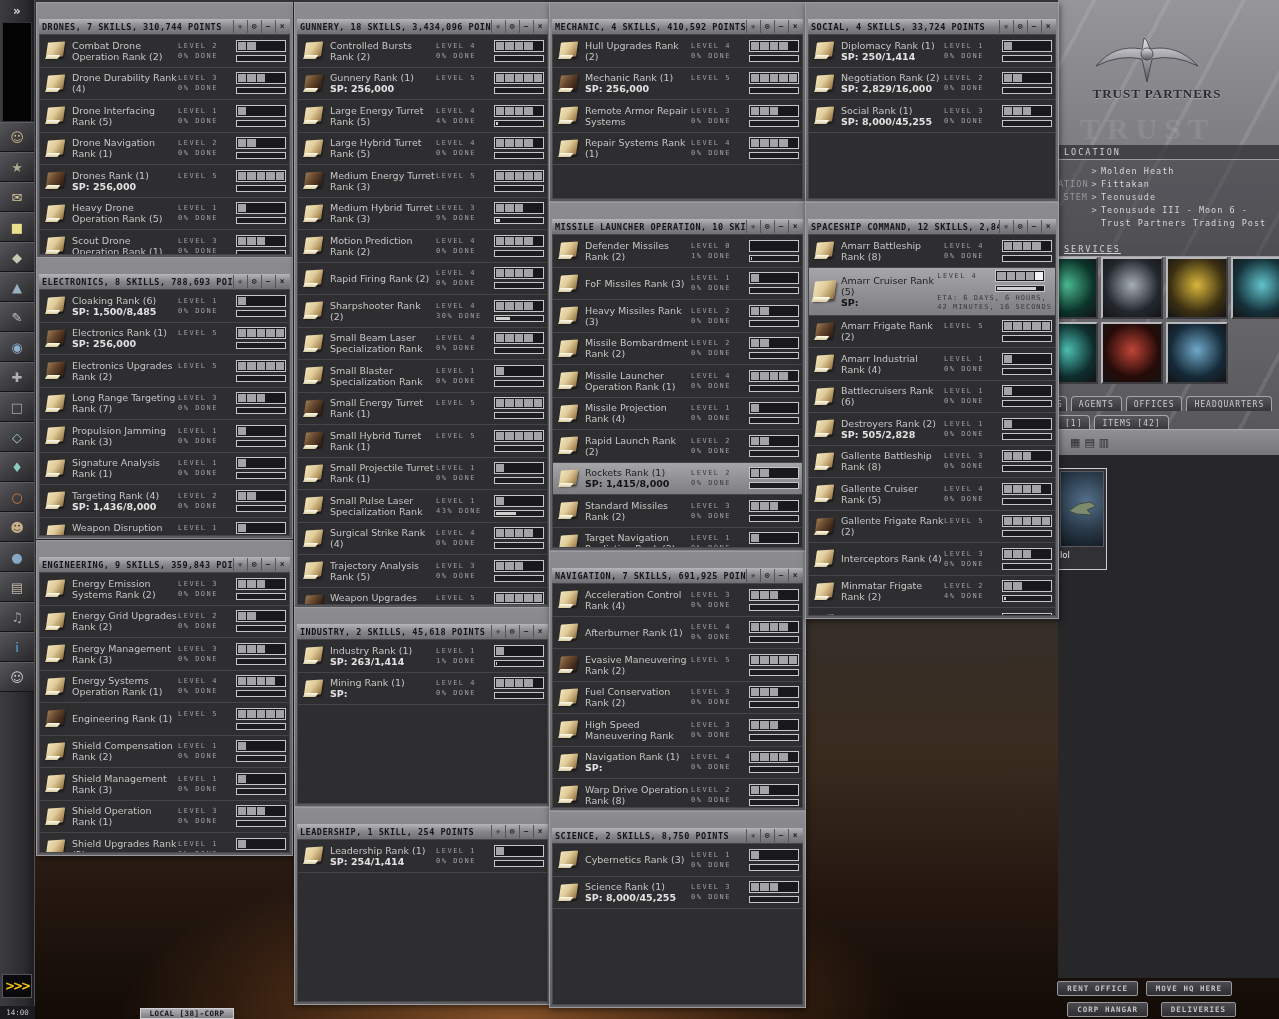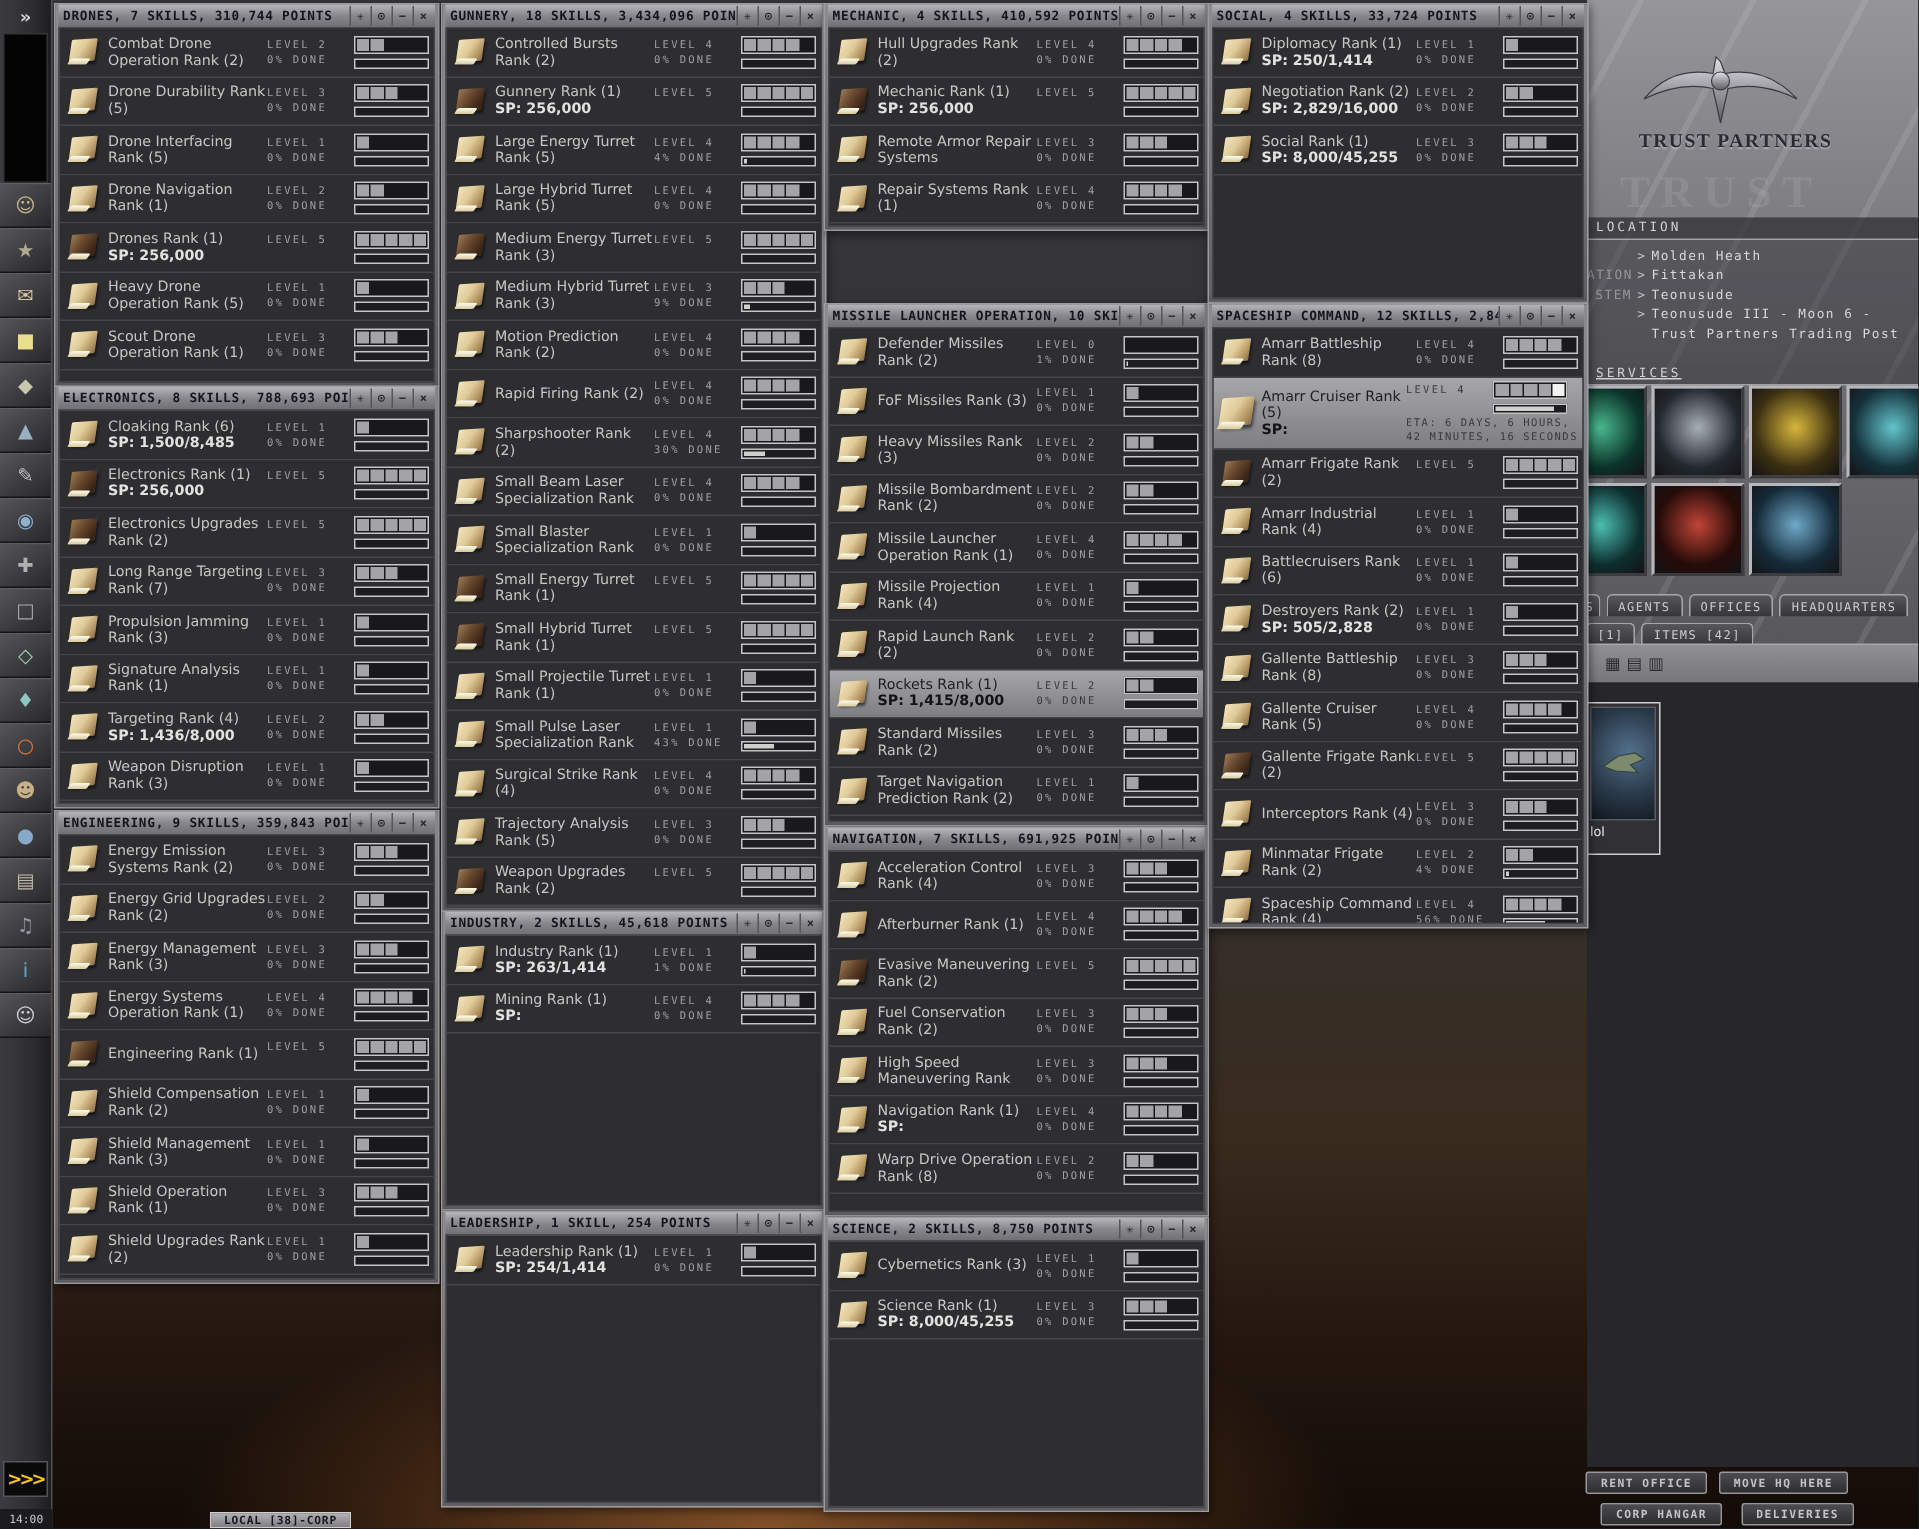--- a/index.html
+++ b/index.html
@@ -52,21 +52,21 @@
     background:radial-gradient(circle at 60% 40%, #54718c 0%, #2a3a4a 55%, #10181f 100%);}
   .thumb svg{position:absolute;left:4px;top:24px;}
   .item-label{font-size:8.5px;color:#ececec;padding-top:3px;}
   .sbtn{position:absolute;height:15px;display:flex;align-items:center;justify-content:center;
     background:linear-gradient(180deg,#4c4c50,#2e2e32);border:1px solid #98989c;border-radius:2px;
     color:#c4c4c6;font-family:"DejaVu Sans Mono",monospace;font-weight:bold;font-size:7.5px;
     letter-spacing:1px;padding:0 9px;cursor:pointer;}
   .sb0{top:981px;right:141px;} .sb1{top:981px;right:47px;}
   .sb2{top:1002px;right:131px;} .sb3{top:1002px;right:43px;}
   
-  .window{position:absolute;border:1px solid #9c9ca0;padding:0 2px 2px;
+  .window{position:absolute;border:1px solid #9c9ca0;padding:16px 2px 2px;
     background:linear-gradient(180deg,#8c8c90,#5e5e62);box-shadow:1px 2px 6px rgba(0,0,0,0.5);}
   .titlebar{height:15px;display:flex;align-items:center;cursor:move;
     background:linear-gradient(180deg,#b6b6ba 0%,#87878c 50%,#6f6f74 100%);
     font-family:"DejaVu Sans Mono",monospace;font-weight:bold;font-size:8.5px;letter-spacing:0.5px;
     color:#14141e;padding:0 1px 0 3px;white-space:nowrap;}
   .title-text{flex:1;overflow:hidden;}
   .tb-buttons{display:flex;flex:none;}
   .tb-btn{width:14px;text-align:center;border-left:1px solid #55555a;font-size:8px;
     line-height:13px;color:#26262a;cursor:pointer;}
   .win-body{height:calc(100% - 15px);background:#2e2e31;border:1px solid #47474b;overflow:hidden;}
@@ -228,21 +228,21 @@
                   <div class="pbar">
                     <div class="pfill" style="width: 0%;"></div>
                   </div>
                 </div>
               </div>
             </div>
           </div>
           <div class="skill-row">
             <div class="book"></div>
             <div class="sname">
-              <div>Drone Durability Rank (5)</div>
+              <div>Drone Durability Rank (4)</div>
             </div>
             <div class="rb">
               <div class="rb-top">
                 <div class="lvl">
                   <div>LEVEL 3</div>
                   <div>0% DONE</div>
                 </div>
                 <div class="bars">
                   <div class="lvlbar">
                     <div class="seg on"></div>
@@ -1435,21 +1435,21 @@
                   </div>
                   <div class="pbar">
                     <div class="pfill" style="width: 0%;"></div>
                   </div>
                 </div>
               </div>
             </div>
           </div>
         </div>
       </div>
-      <div class="window" style="left: 549px; top: 2px; width: 257px; height: 152px;">
+      <div class="window" style="left: 549px; top: 2px; width: 257px; height: 200px;">
         <div class="titlebar">
           <div class="title-text">MECHANIC, 4 SKILLS, 410,592 POINTS</div>
           <div class="tb-buttons">
             <div class="tb-btn">✳</div>
             <div class="tb-btn">⊙</div>
             <div class="tb-btn">−</div>
             <div class="tb-btn">×</div>
           </div>
         </div>
         <div class="win-body">

